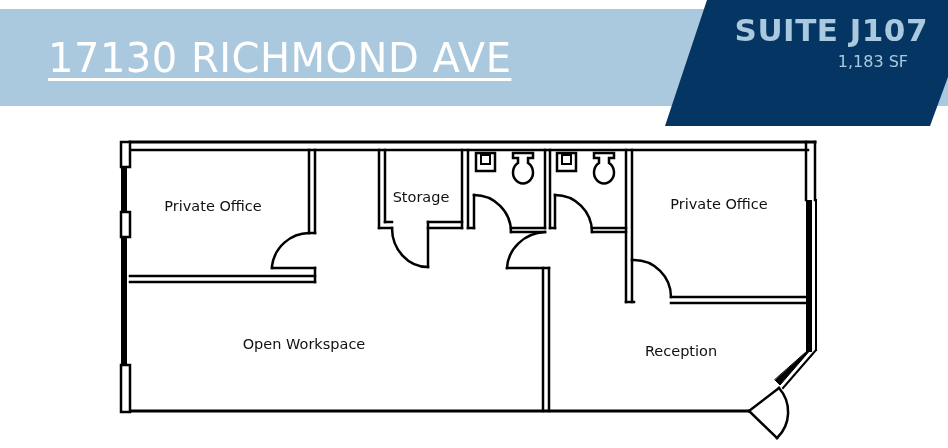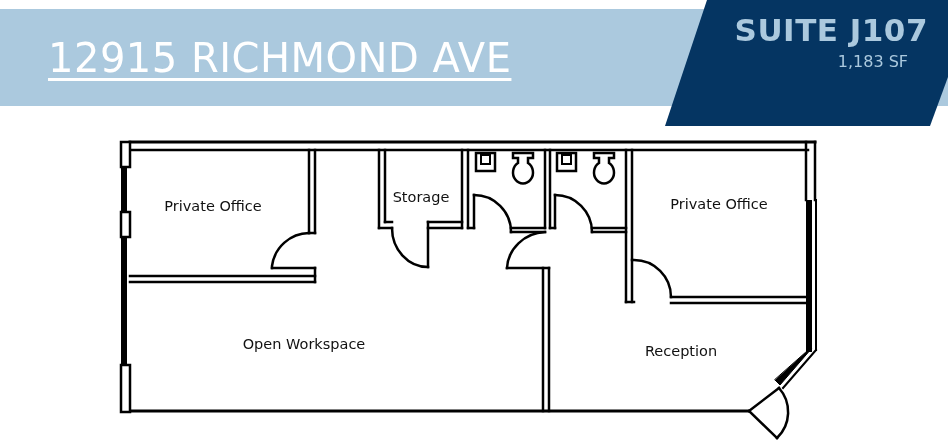--- a/index.html
+++ b/index.html
@@ -9,21 +9,21 @@
     .suite-box { position: absolute; left: 0; top: 0; width: 948px; height: 126px; pointer-events: none; }
     .suite-title { position: absolute; right: 20px; top: 12px; font-size: 31px; font-weight: bold; color: #abc9de; white-space: nowrap; letter-spacing: 0.5px; }
     .suite-sf { position: absolute; right: 40px; top: 52px; font-size: 16px; color: #abc9de; white-space: nowrap; }
     .plan { position: absolute; left: 0; top: 0; }
     .room-label { font-family: "DejaVu Sans", sans-serif; font-size: 14.5px; fill: #111; }
   </style>
 </head>
 <body>
 
 <div class="banner"></div>
-<div class="address">12915 RICHMOND AVE</div>
+<div class="address">17130 RICHMOND AVE</div>
 
 <svg class="suite-box" width="948" height="126" viewBox="0 0 948 126">
   <polygon points="707,0 948,0 948,77 930,126 665,126" fill="#053562"></polygon>
 </svg>
 <div class="suite-title">SUITE J107</div>
 <div class="suite-sf">1,183 SF</div>
 
 <svg class="plan" width="948" height="448" viewBox="0 0 948 448">
   <g stroke="#000" fill="none" stroke-linecap="square">
 

